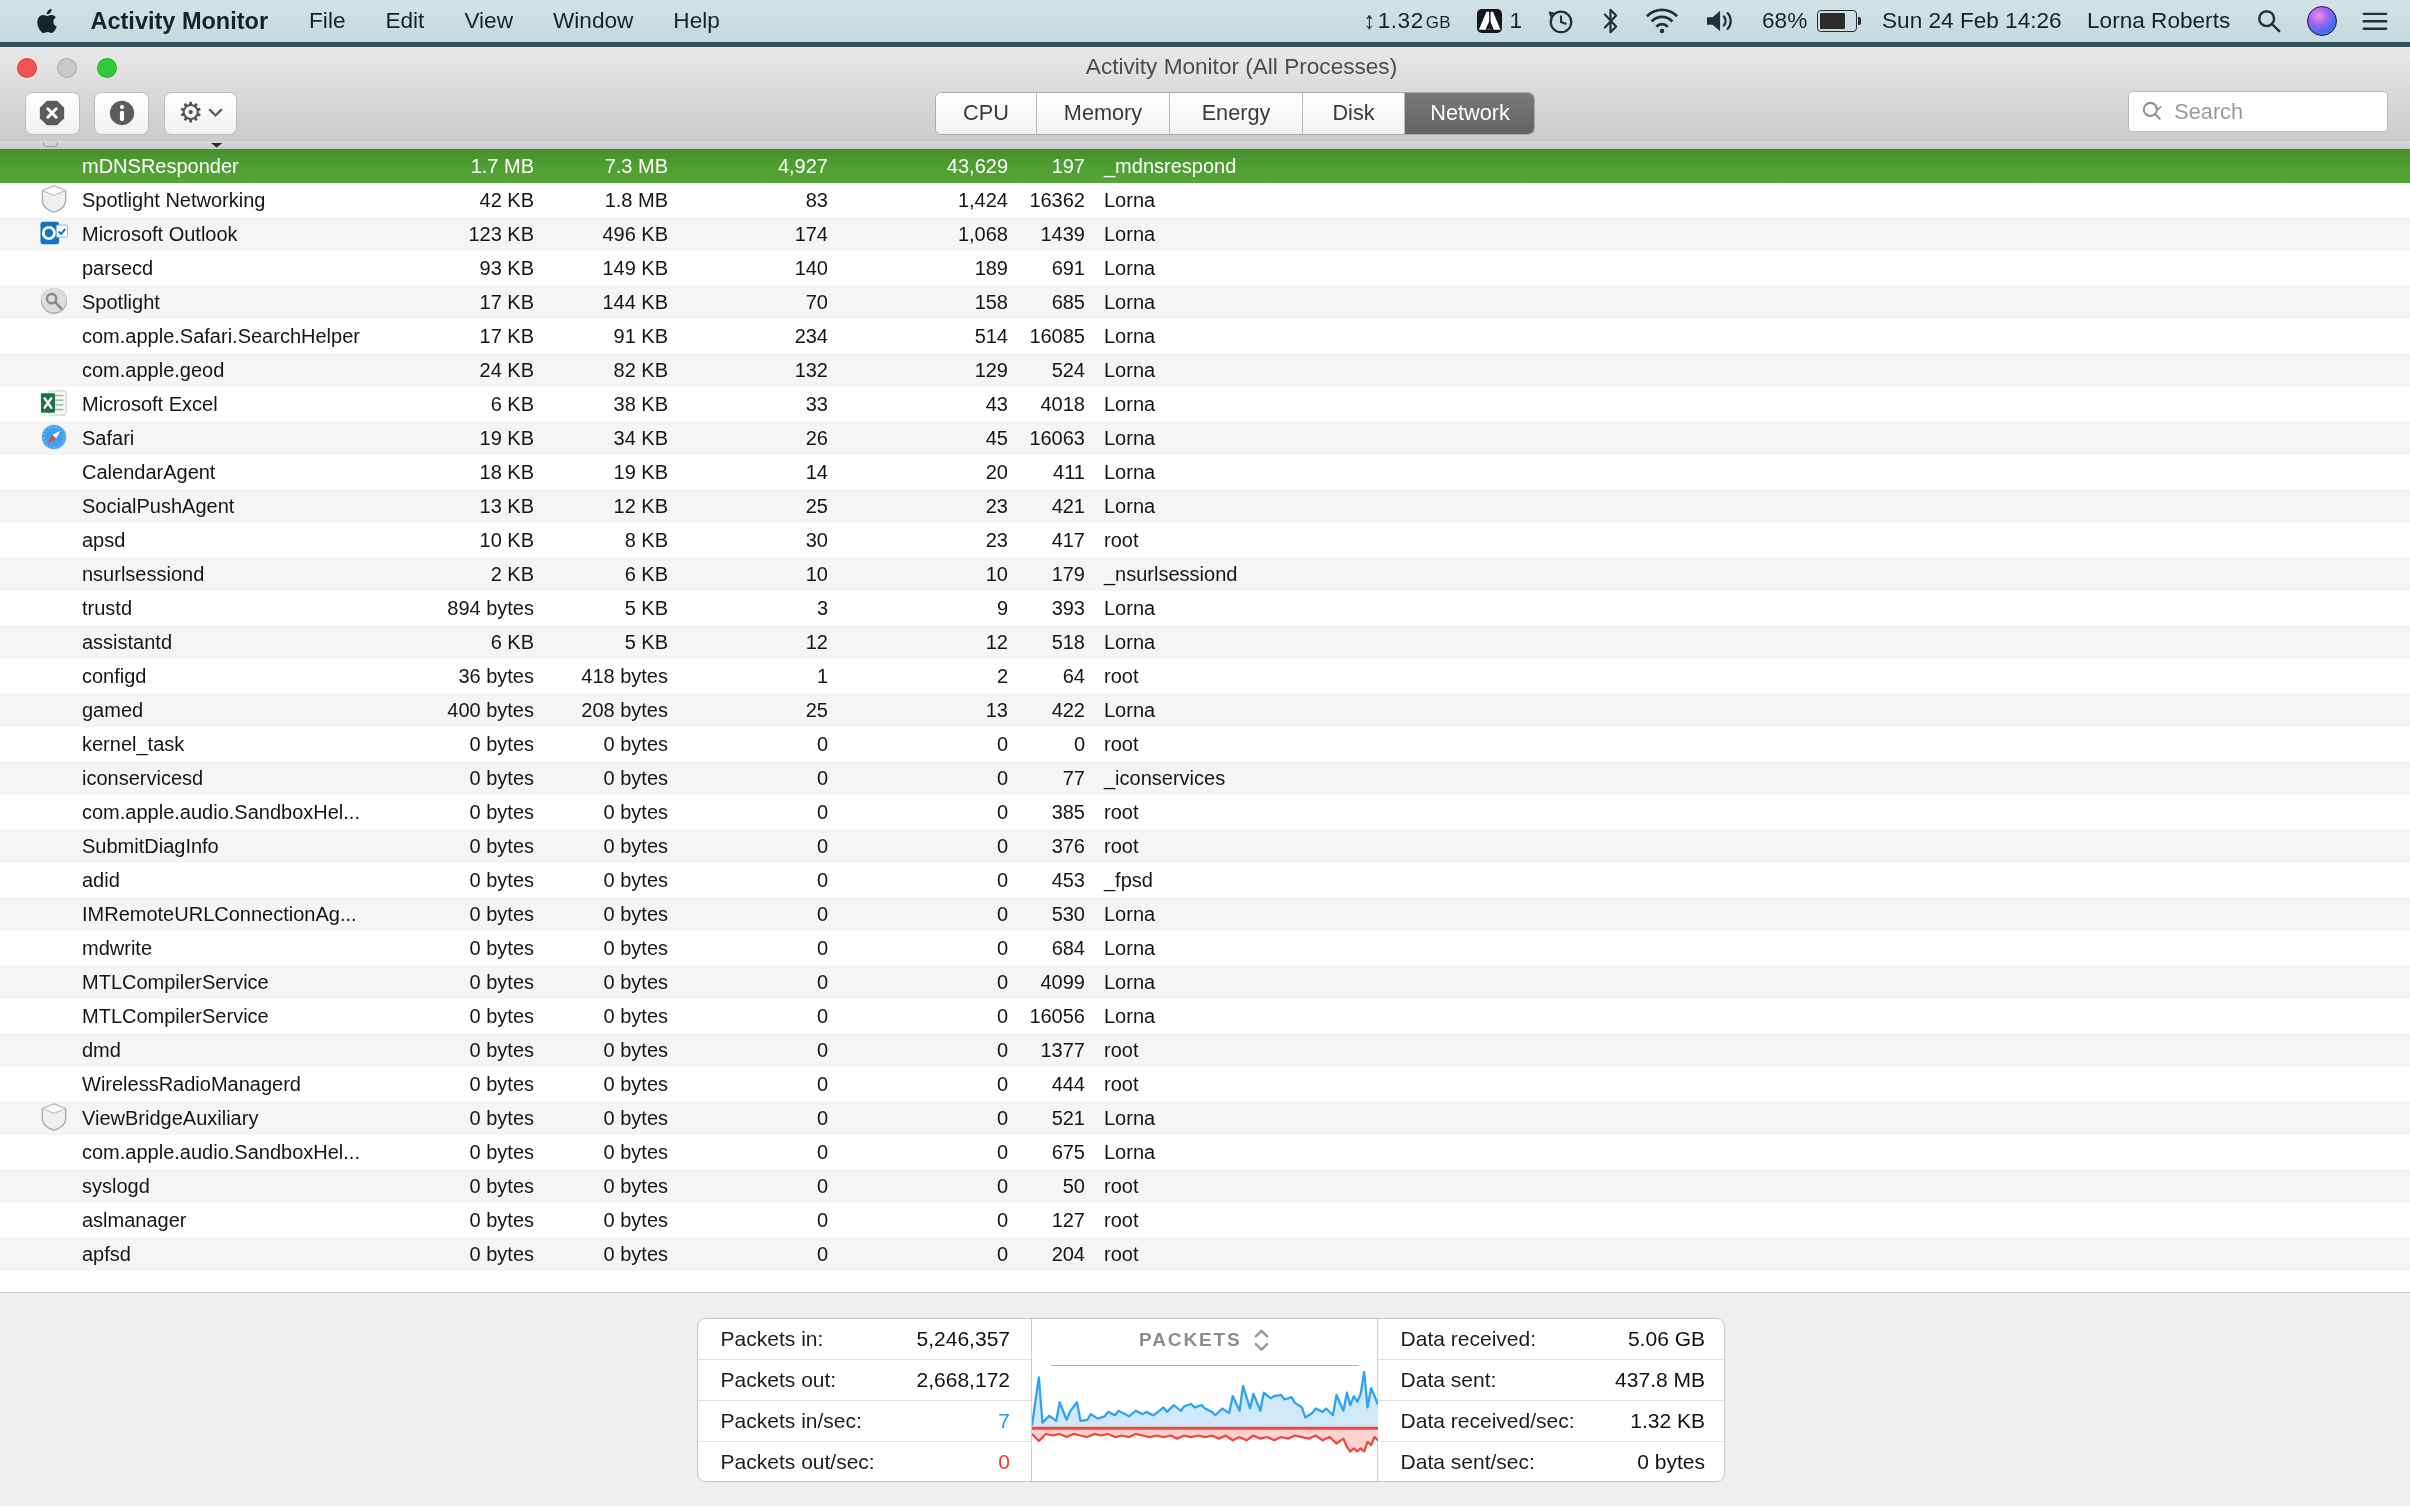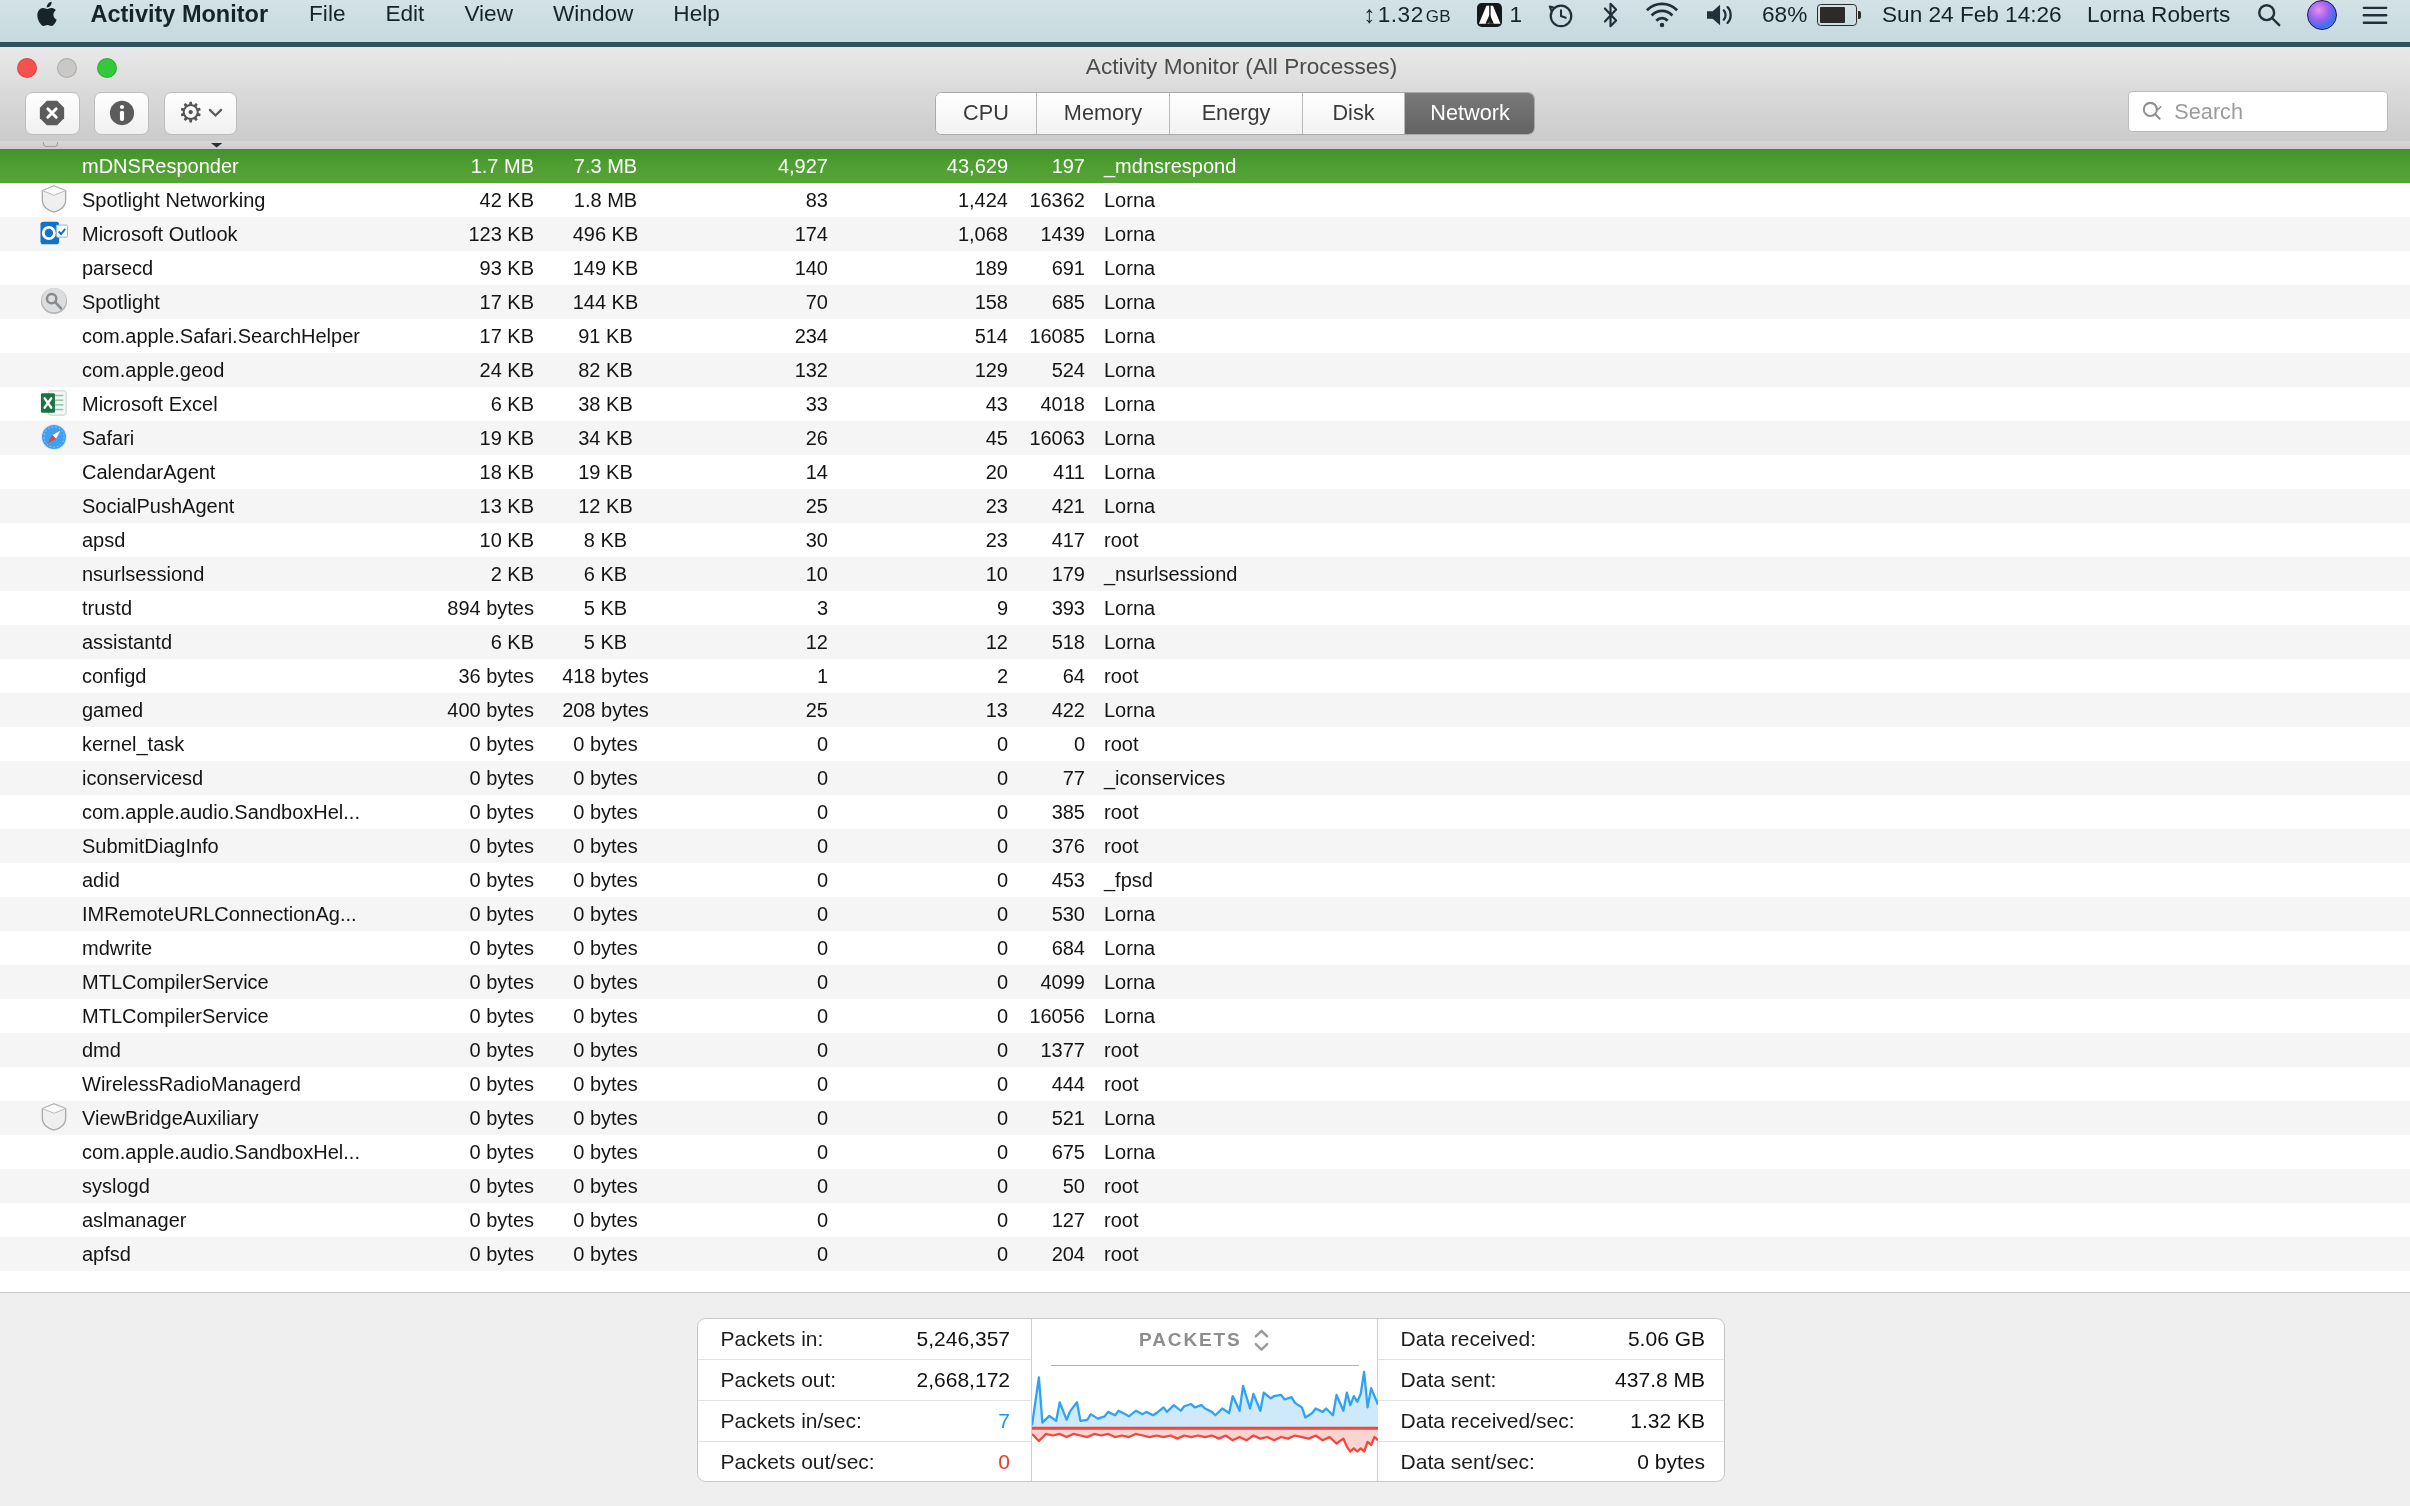--- a/index.html
+++ b/index.html
@@ -2,21 +2,21 @@
 <html style="font-size:15px"><head>
 <meta charset="utf-8">
 <style>
   html,body{margin:0;padding:0;background:#444;}
   .screen{position:relative;width:2411px;height:1507px;overflow:hidden;
     font-family:"Liberation Sans","DejaVu Sans",sans-serif;background:#efefef;}
 
   
   .menubar{position:absolute;left:0;top:0;width:2411px;height:42px;
     background:linear-gradient(180deg,#d3e2e7 0%,#c6d9de 100%);
-    display:flex;align-items:flex-start;color:#16232a;font-size:22.6px;}
+    display:flex;align-items:center;color:#16232a;font-size:22.6px;}
   .mb-left{display:flex;align-items:center;margin-left:36px;}
   .mb-left .apple{width:24.5px;height:28px;margin-right:30px;}
   .mb-app{font-weight:bold;font-size:23.5px;margin-right:41px;}
   .mb-item{margin-right:40px;font-weight:500;}
   .mb-right{margin-left:auto;display:flex;align-items:center;margin-right:22.6px;}
   .mb-right>*{margin-left:25.4px;display:flex;align-items:center;}
   .mem{font-weight:500;letter-spacing:0.5px;}
   .mem .unit{font-size:17px;margin-left:1.9px;margin-top:3.8px;}
   .updown{font-size:24.5px;margin-right:1.9px;}
   .adobe-badge{width:25.4px;height:23.5px;background:#15181a;border-radius:4.7px;position:relative;overflow:hidden;}
@@ -79,21 +79,21 @@
     clip-path:polygon(0 0,100% 0,50% 100%);}
   .rows{position:absolute;left:0;top:7.5px;width:2411px;}
   .row{position:relative;width:2411px;height:34px;font-size:20px;color:#151515;background:#fff;}
   .row:nth-child(odd){background:#f4f5f4;}
   .row.selected{background:linear-gradient(180deg,#43912a 0%,#4f9e31 45%,#55a537 100%);color:#fff;}
   .cell{position:absolute;top:0;height:34px;line-height:35px;white-space:nowrap;}
   .icon-slot{position:absolute;left:40px;top:2.8px;width:28px;height:28px;}
   .icon-slot svg{width:28px;height:28px;display:block;}
   .c-name{left:82px;}
   .c-sent{left:301px;width:233px;text-align:right;}
-  .c-rcvd{left:543px;width:125px;text-align:center;}
+  .c-rcvd{left:543px;width:125px;text-align:right;}
   .c-spk{left:678px;width:150px;text-align:right;}
   .c-rpk{left:837px;width:171px;text-align:right;}
   .c-pid{left:1018px;width:67px;text-align:right;}
   .c-user{left:1104px;}
 
   
   .footer{position:absolute;left:0;top:1292px;width:2411px;height:215px;background:#efefef;border-top:0.9px solid #c9c9c9;box-sizing:border-box;}
   .statsbox{position:absolute;left:697px;top:24.5px;width:1028px;height:164px;background:#fff;
     border:0.9px solid #c5c5c5;border-radius:8.5px;box-sizing:border-box;overflow:hidden;}
   .sec{position:absolute;top:0;height:164px;}

